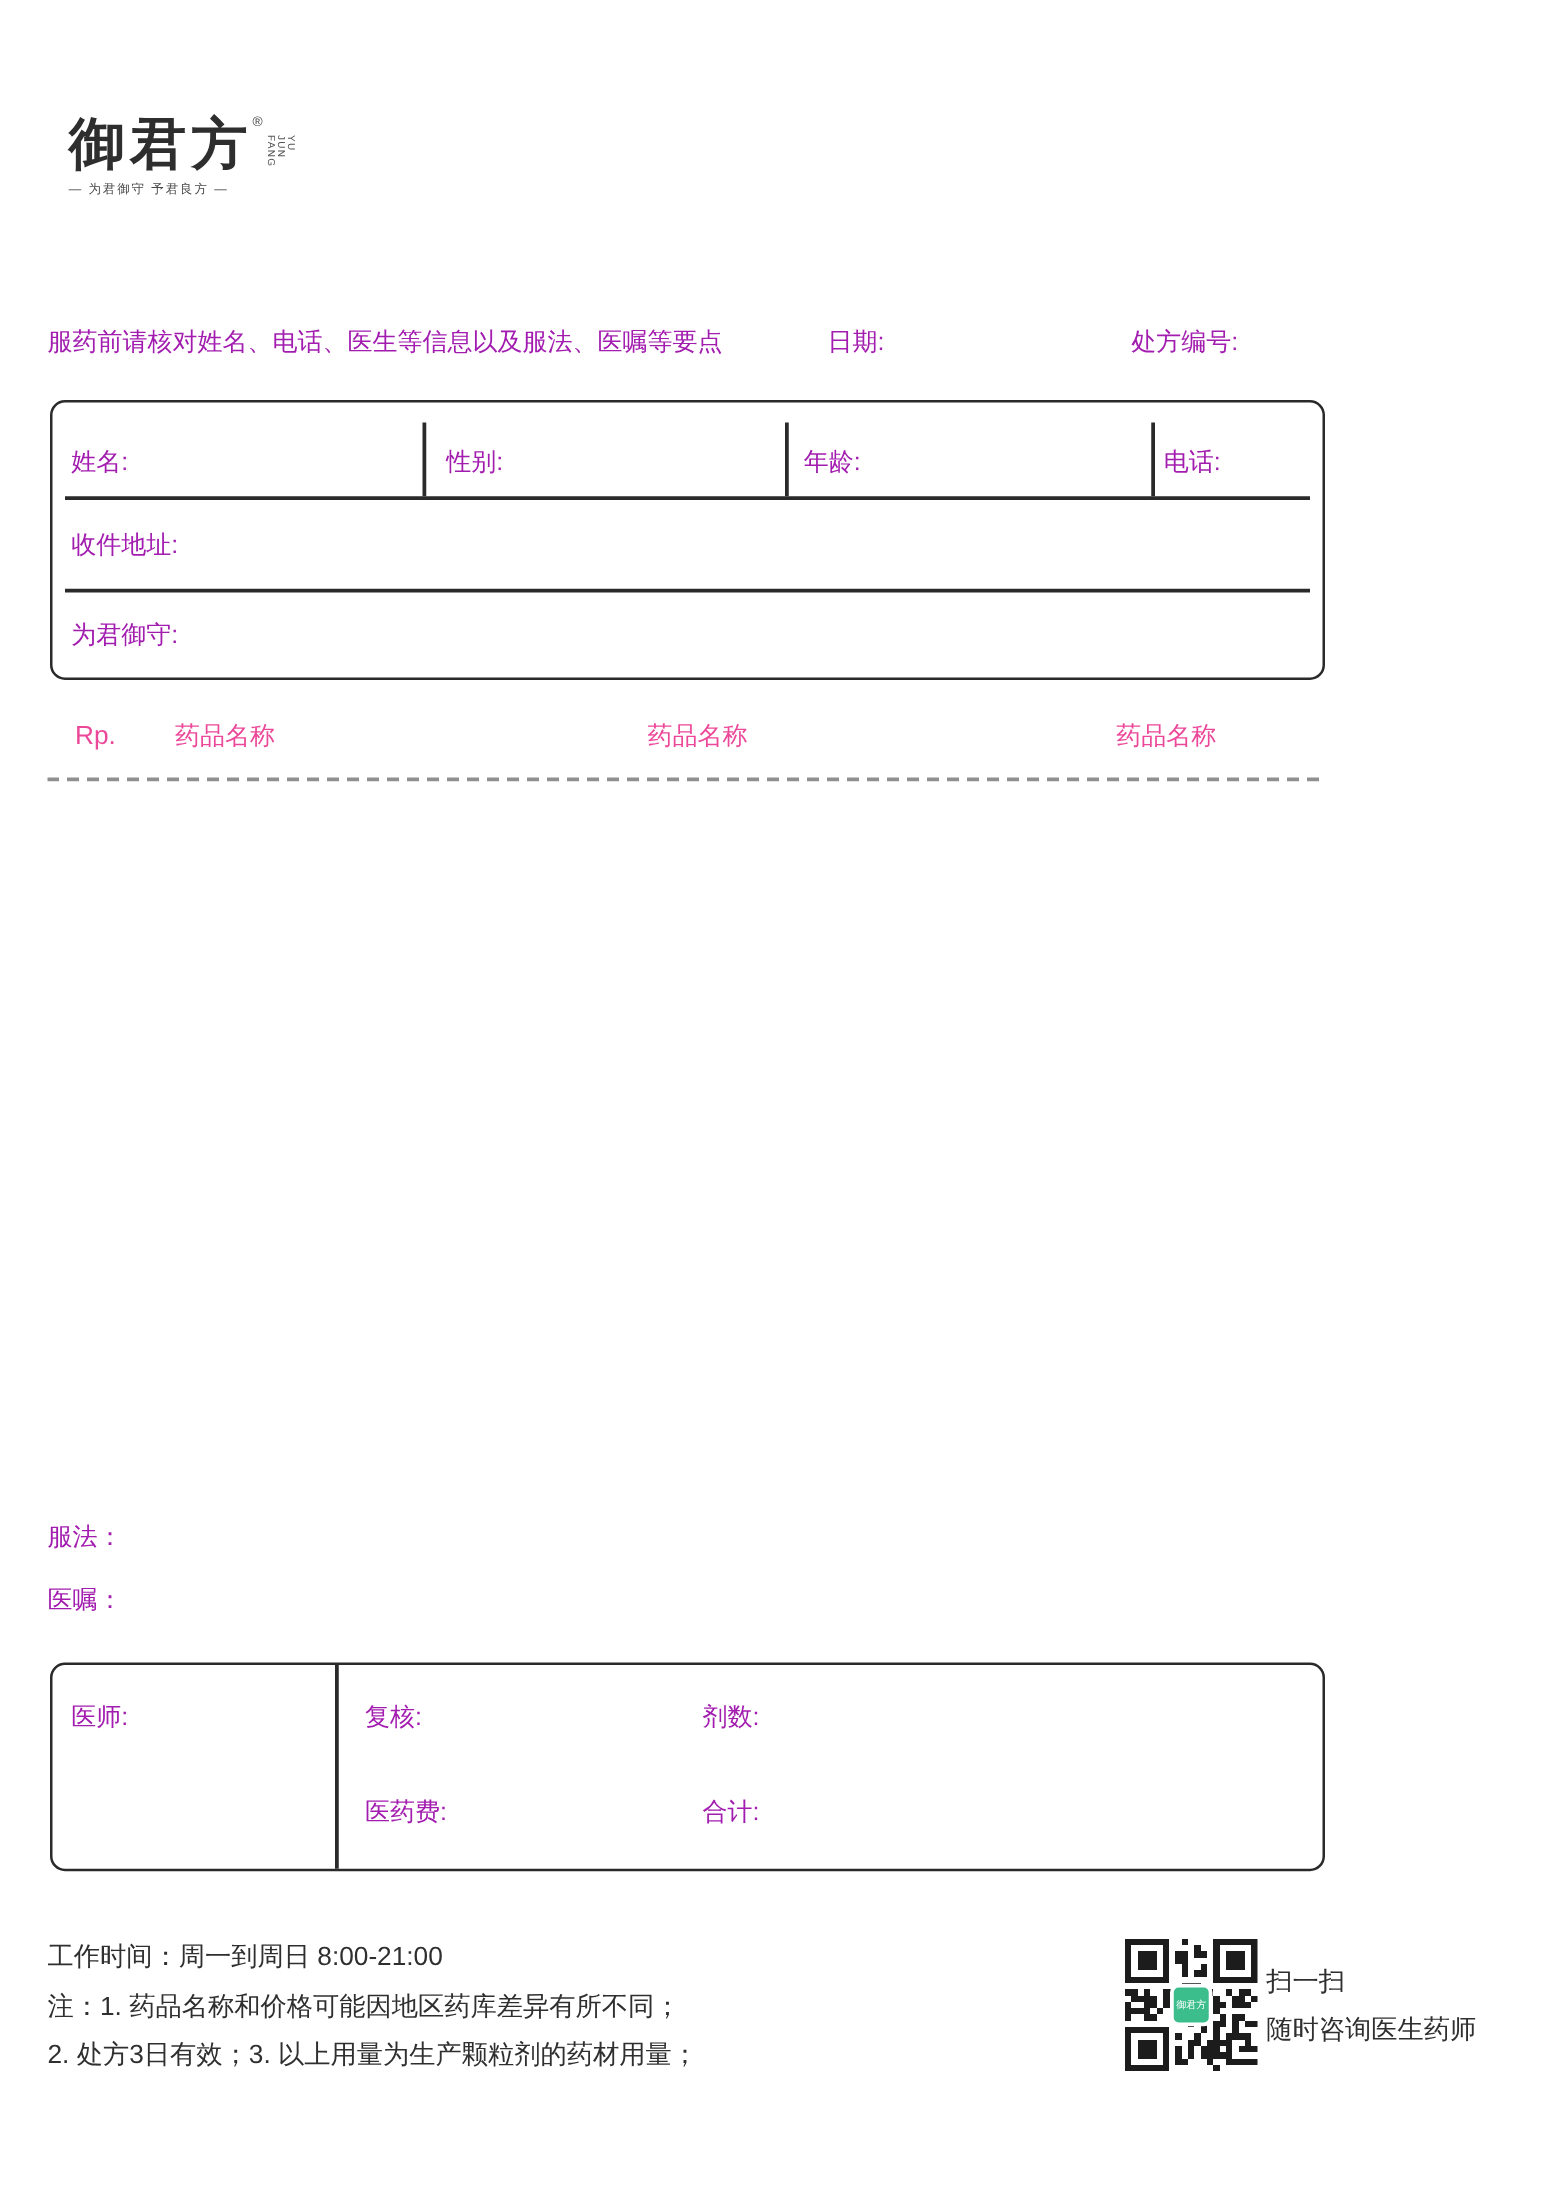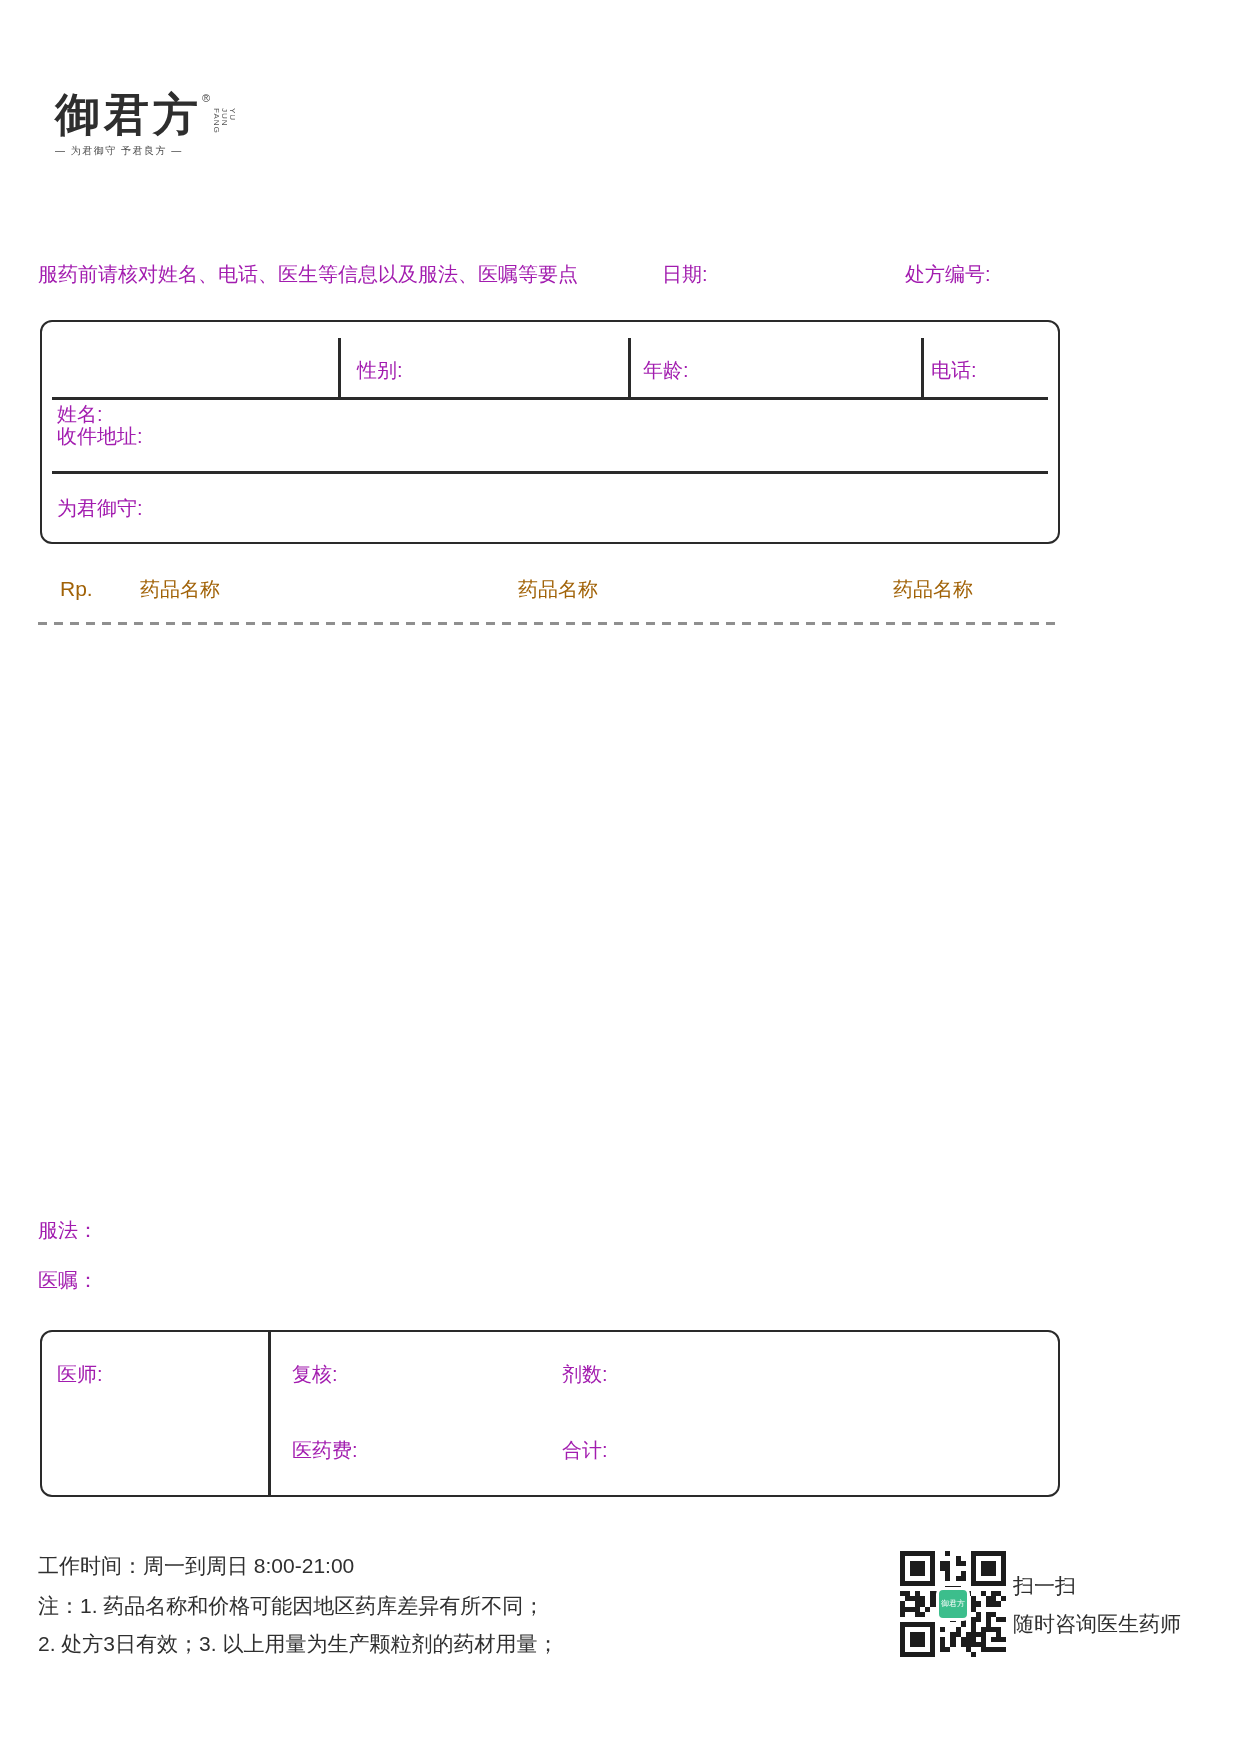--- a/index.html
+++ b/index.html
@@ -24,21 +24,21 @@
     font-size:8px;letter-spacing:1px;color:#555;line-height:1;
   }
   .tagline{
     font-size:10px;letter-spacing:1.5px;color:#4a4a4a;white-space:nowrap;
   }
   .hospital-name{
     font-size:37px;font-weight:800;letter-spacing:3px;color:#2b2b2b;line-height:1;
   }
   
   .lbl{font-size:20px;color:#a21caf;line-height:1.2;white-space:nowrap;}
-  .lbl-b{font-size:20px;color:#a16207;line-height:1.2;white-space:nowrap;}
+  .lbl-b{font-size:20px;color:#ec4899;line-height:1.2;white-space:nowrap;}
   
   .form-box{
     border:2.5px solid #2a2a2a;border-radius:12px;background:#fff;
   }
   .hline{background:#2a2a2a;height:2.5px;}
   .vline{background:#2a2a2a;width:2.5px;}
   .dashline{
     height:3px;
     background:repeating-linear-gradient(90deg,#8f8f8f 0 9px,transparent 9px 16px);
   }
@@ -71,21 +71,21 @@
 
   <div class="abs form-box" style="left:40px;top:320px;width:1016px;height:220px;">
 
     <div class="abs hline" style="left:10px;right:10px;top:75px;"></div>
     <div class="abs hline" style="left:10px;right:10px;top:149px;"></div>
 
     <div class="abs vline" style="left:296px;top:16px;height:59px;"></div>
     <div class="abs vline" style="left:586px;top:16px;height:59px;"></div>
     <div class="abs vline" style="left:879px;top:16px;height:59px;"></div>
 
-    <div class="abs lbl" style="left:15px;top:36px;margin-top:44px;">姓名:</div>
+    <div class="abs lbl" style="left:15px;top:36px;">姓名:</div>
     <div class="abs lbl" style="left:315px;top:36px;">性别:</div>
     <div class="abs lbl" style="left:601px;top:36px;">年龄:</div>
     <div class="abs lbl" style="left:889px;top:36px;">电话:</div>
 
     <div class="abs lbl" style="left:15px;top:102px;">收件地址:</div>
     <div class="abs lbl" style="left:15px;top:174px;">为君御守:</div>
   </div>
 
   <div class="abs lbl-b" style="left:60px;top:576px;font-size:21px;">Rp.</div>
   <div class="abs lbl-b" style="left:140px;top:577px;">药品名称</div>

